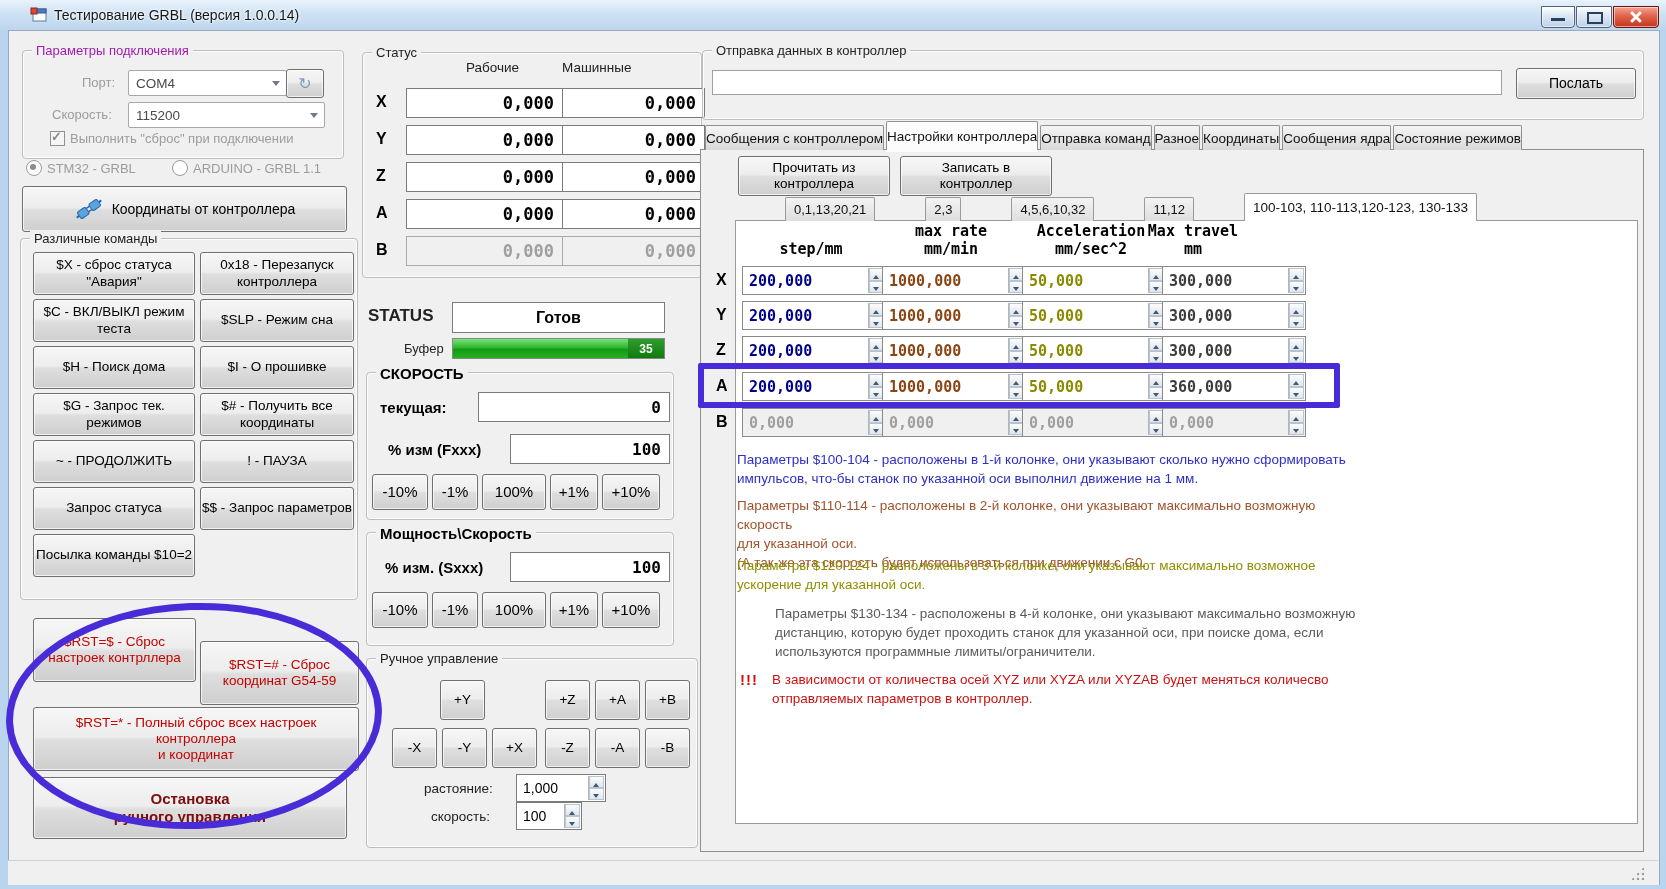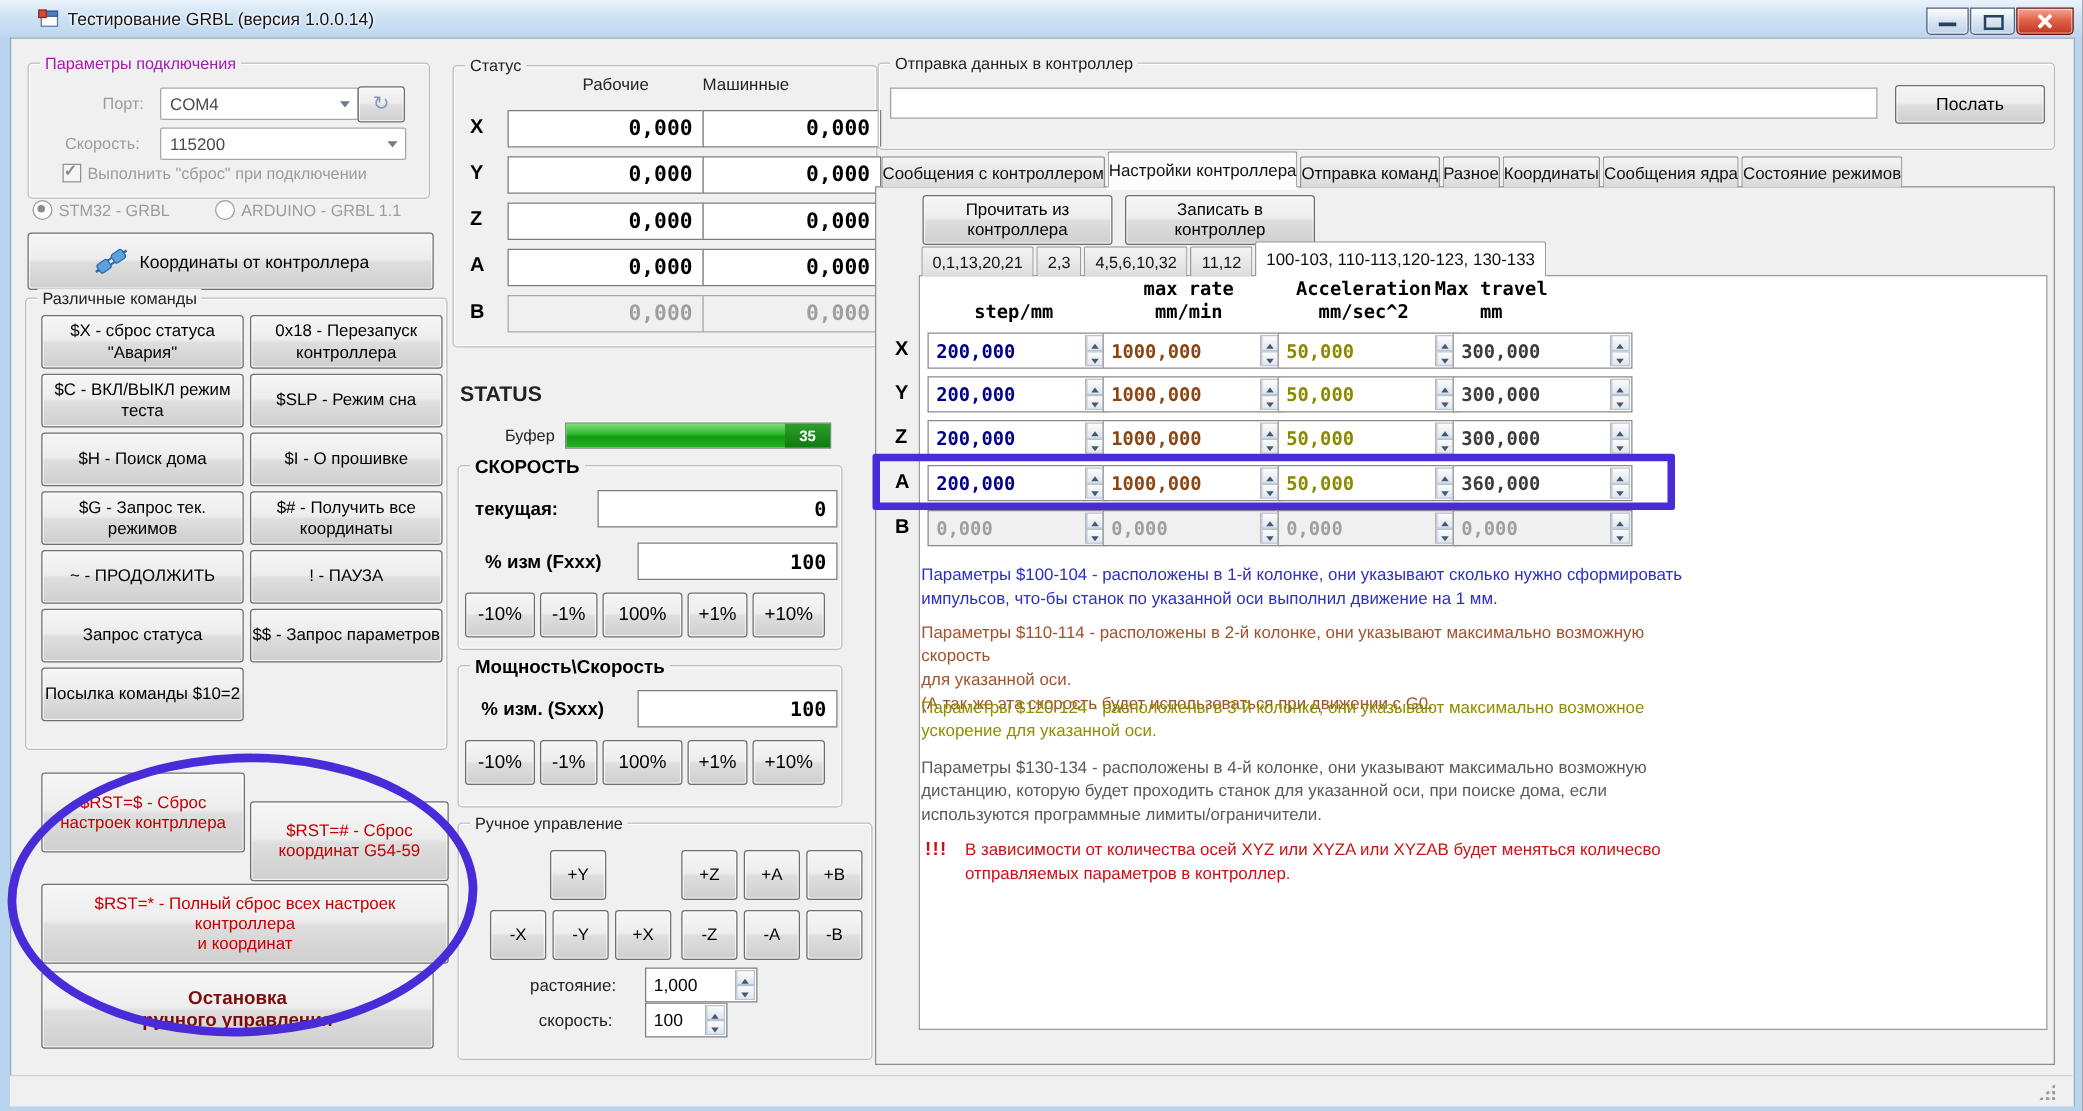--- a/index.html
+++ b/index.html
@@ -71,34 +71,34 @@
   
   .tabrow{position:absolute;left:705px;top:123px;display:flex;align-items:flex-end;height:27px;z-index:3;}
   .tab{height:24px;padding:0 0;display:flex;align-items:center;font-size:13.5px;color:#111;
        background:linear-gradient(#f5f5f5,#e4e4e4 60%,#d9d9d9);border:1px solid #919191;border-bottom:none;
        border-radius:2px 2px 0 0;margin-right:2px;white-space:nowrap;}
   .tab.active{height:28px;background:#fcfcfc;z-index:4;box-shadow:0 2px 0 #fcfcfc;}
   .tabbody{position:absolute;left:700px;top:149px;width:942px;height:701px;background:#f0f0f0;border:1px solid #8f8f8f;}
   .subtabrow{position:absolute;left:737px;top:195px;display:flex;align-items:flex-end;height:26px;z-index:3;}
   .subtab{height:23px;padding:0 8px;display:flex;align-items:center;font-size:13px;color:#111;
           background:linear-gradient(#f3f3f3,#dedede);border:1px solid #9a9a9a;border-bottom:none;
-          border-radius:2px 2px 0 0;margin-right:2px;white-space:nowrap;}
+          border-radius:2px 2px 0 0;margin-right:2px;white-space:nowrap;margin-left:48px;}
   .subtab.active{height:27px;background:#fff;box-shadow:0 2px 0 #fff;z-index:4;font-size:13.5px;}
   .whitepanel{position:absolute;left:735px;top:220px;width:901px;height:602px;background:#fff;border:1px solid #9a9a9a;}
   
   .thead{position:absolute;width:138px;height:38px;display:flex;flex-direction:column;justify-content:flex-end;
          align-items:center;font-family:"DejaVu Sans Mono",monospace;font-weight:bold;font-size:15px;color:#000;
          white-space:pre-line;text-align:center;line-height:18px;}
   .tf{position:absolute;height:27px;width:136px;background:#fff;border:1px solid #8a8a8a;display:flex;align-items:center;
       padding-left:6px;font-family:"DejaVu Sans Mono",monospace;font-weight:bold;font-size:15px;}
   .tf.dis{background:#f0f0f0;color:#9f9f9f !important;}
   .c0{color:#00008b;} .c1{color:#8b4513;} .c2{color:#8a8a00;} .c3{color:#3c3c3c;}
   
   .note{position:absolute;left:737px;width:625px;font-size:13.5px;line-height:19px;white-space:pre-line;}
-  .n-blue{color:#2e2ec8;} .n-brown{color:#a0522d;} .n-olive{color:#8f8f00;} .n-gray{color:#5a5a5a;} .n-red{color:#cc1111;}
+  .n-blue{color:#2e2ec8;} .n-brown{color:#a0522d;} .n-olive{color:#8f8f00;} .n-gray{color:#5a5a5a;padding-left:38px;} .n-red{color:#cc1111;}
   .bang{position:absolute;left:740px;font-weight:bold;color:#cc1111;font-size:15px;letter-spacing:1px;}
   
   .ann{position:absolute;border:6px solid #4a2bd8;pointer-events:none;z-index:60;}
   .ann.ellipse{border-radius:50%;border-width:7px;transform:rotate(-2deg);}
   
   .jog{width:43px;height:38px;font-size:13.5px;}
   .pctbtn{height:34px;font-weight:normal;font-size:15px;}
 </style>
 </head>
 <body>
@@ -200,20 +200,21 @@
   <div class="fld right" style="left:406px;top:162px;width:147px;height:28px">0,000</div>
   <div class="fld right" style="left:562px;top:162px;width:133px;height:28px">0,000</div>
   <span class="axlbl" style="left:376px;top:204px">A</span>
   <div class="fld right" style="left:406px;top:199px;width:147px;height:28px">0,000</div>
   <div class="fld right" style="left:562px;top:199px;width:133px;height:28px">0,000</div>
   <span class="axlbl" style="left:376px;top:241px">B</span>
   <div class="fld right dis" style="left:406px;top:236px;width:147px;height:28px">0,000</div>
   <div class="fld right dis" style="left:562px;top:236px;width:133px;height:28px">0,000</div>
 
   <span class="lbl" style="left:368px;top:306px;font-weight:bold;font-size:17px">STATUS</span>
+  <div class="fld center" style="left:452px;top:302px;width:211px;height:29px;font-weight:bold;font-size:16px">Готов</div>
 
   <span class="lbl" style="left:404px;top:341px">Буфер</span>
   <div class="pbar">
     <div class="pchip">35</div>
   </div>
 
   <div class="gb" style="left:366px;top:372px;width:306px;height:146px">
     <span class="gb-label strong">СКОРОСТЬ</span>
   </div>
   <span class="lbl b15" style="left:380px;top:399px">текущая:</span>

